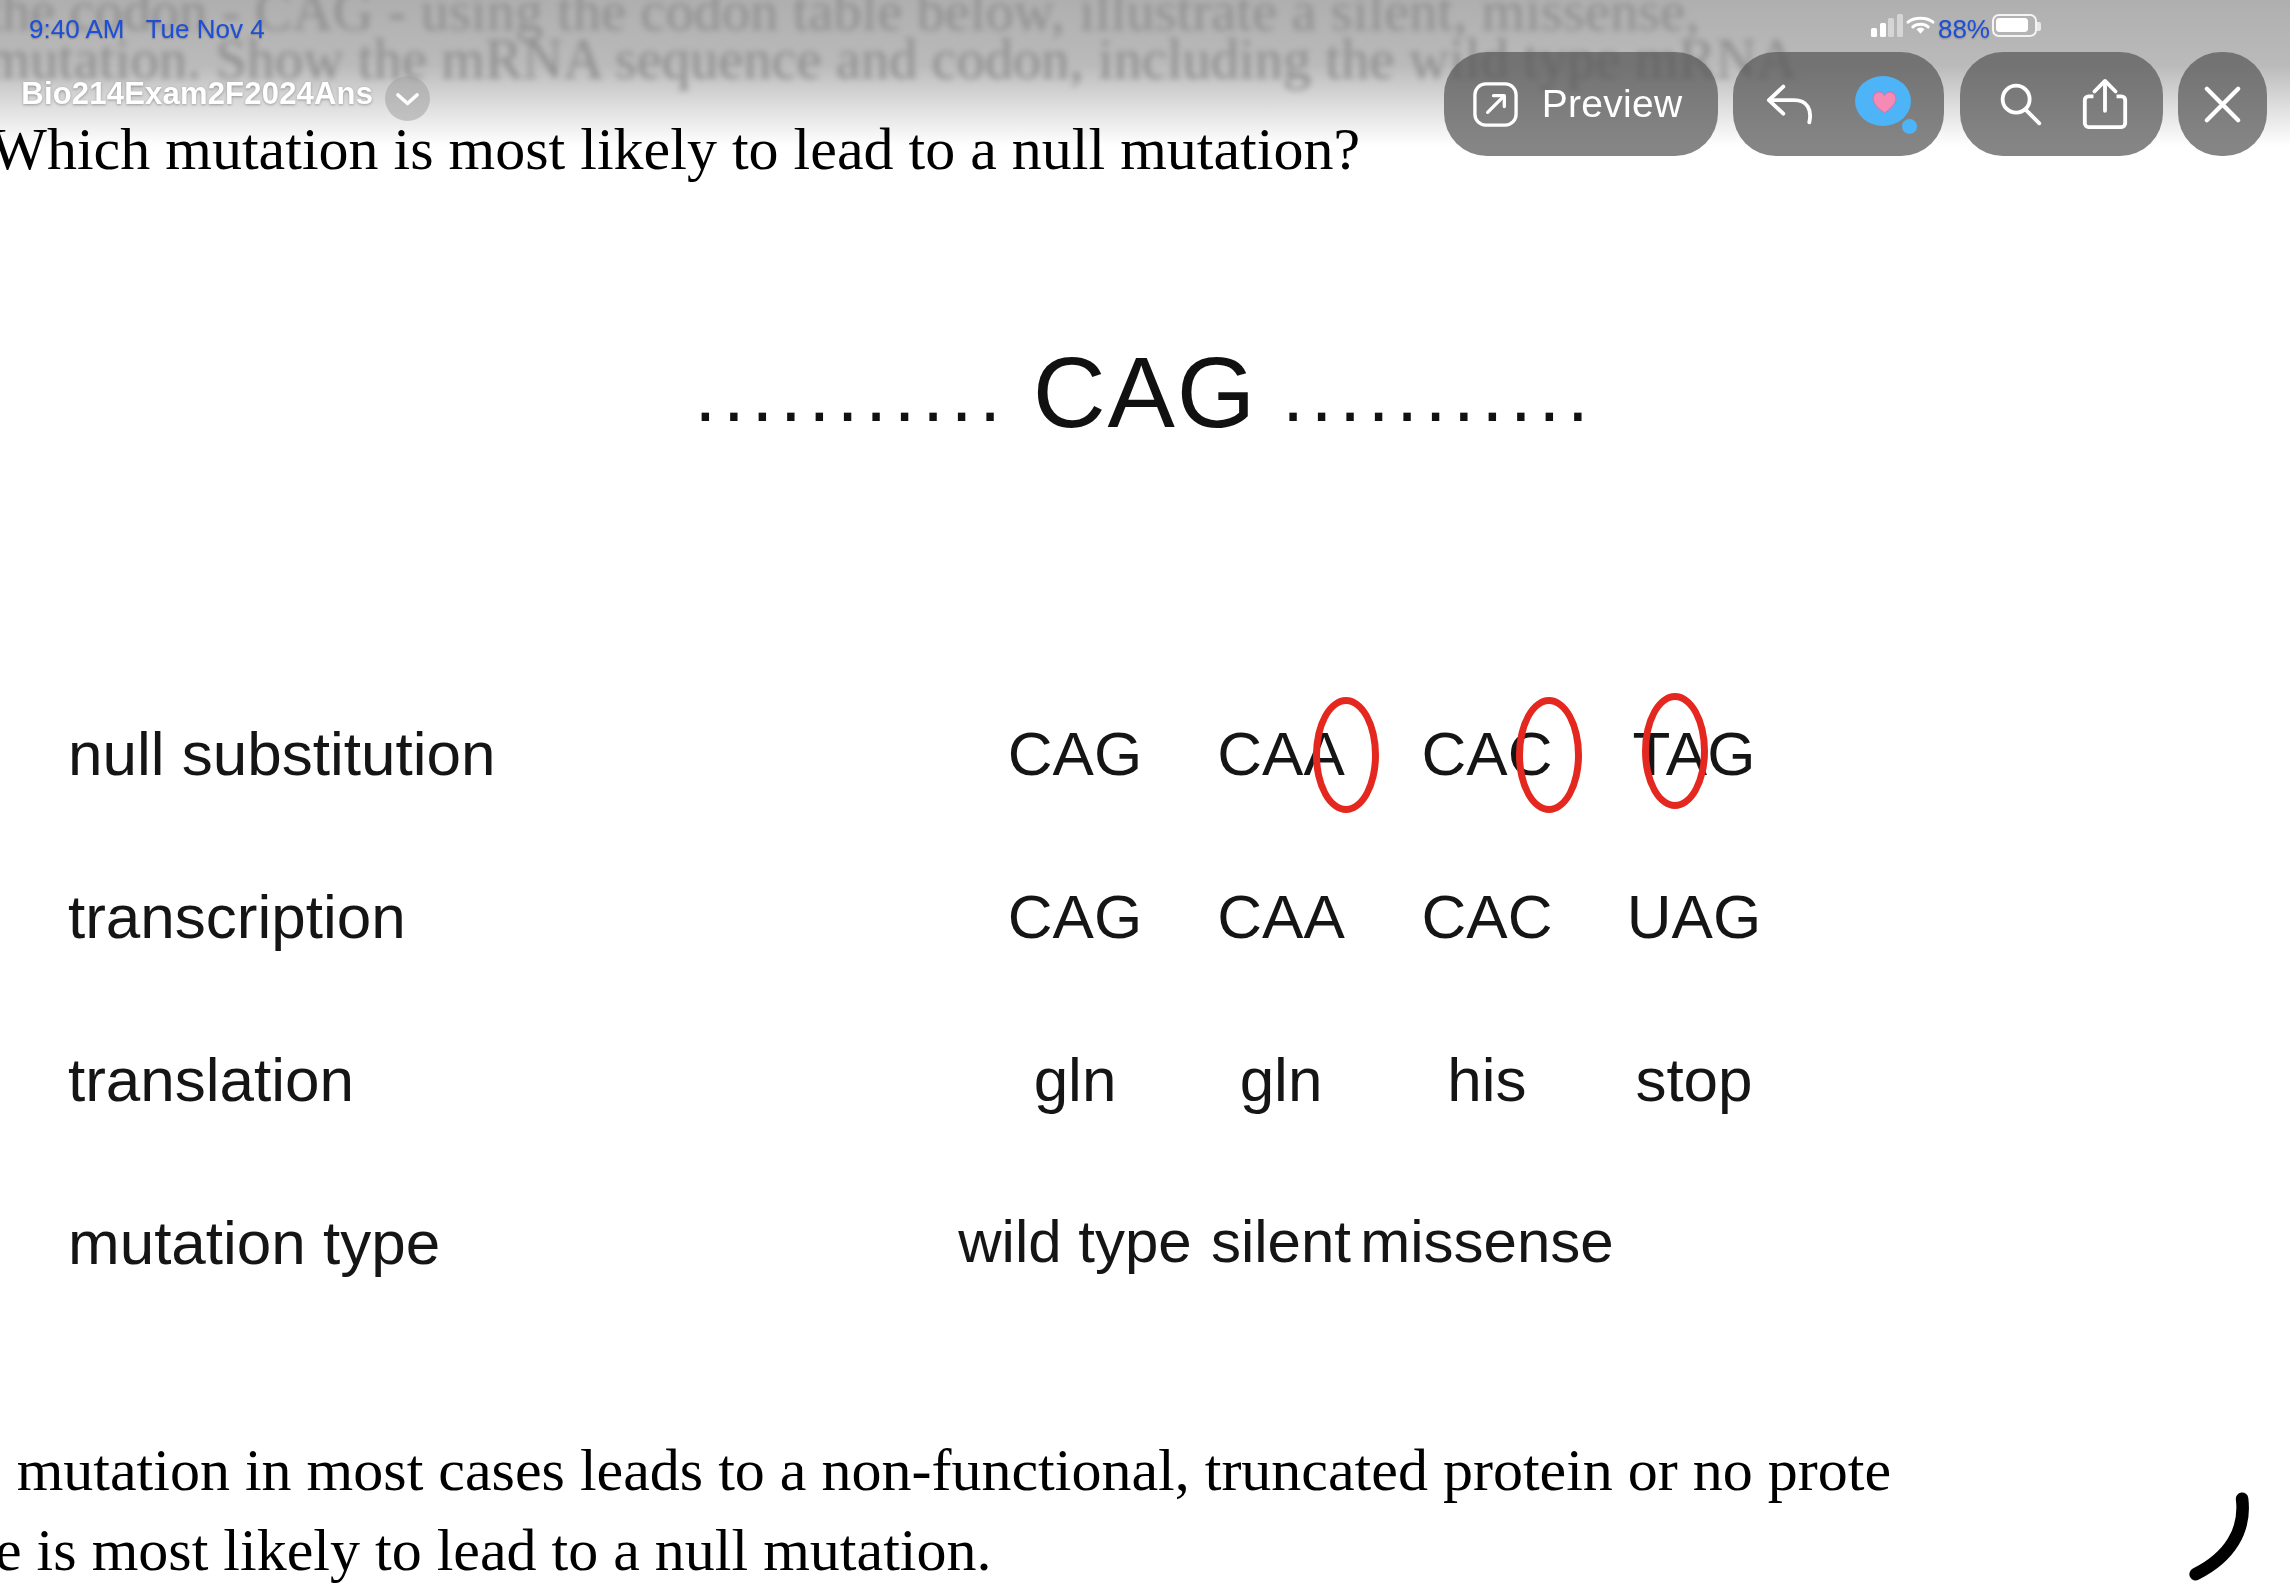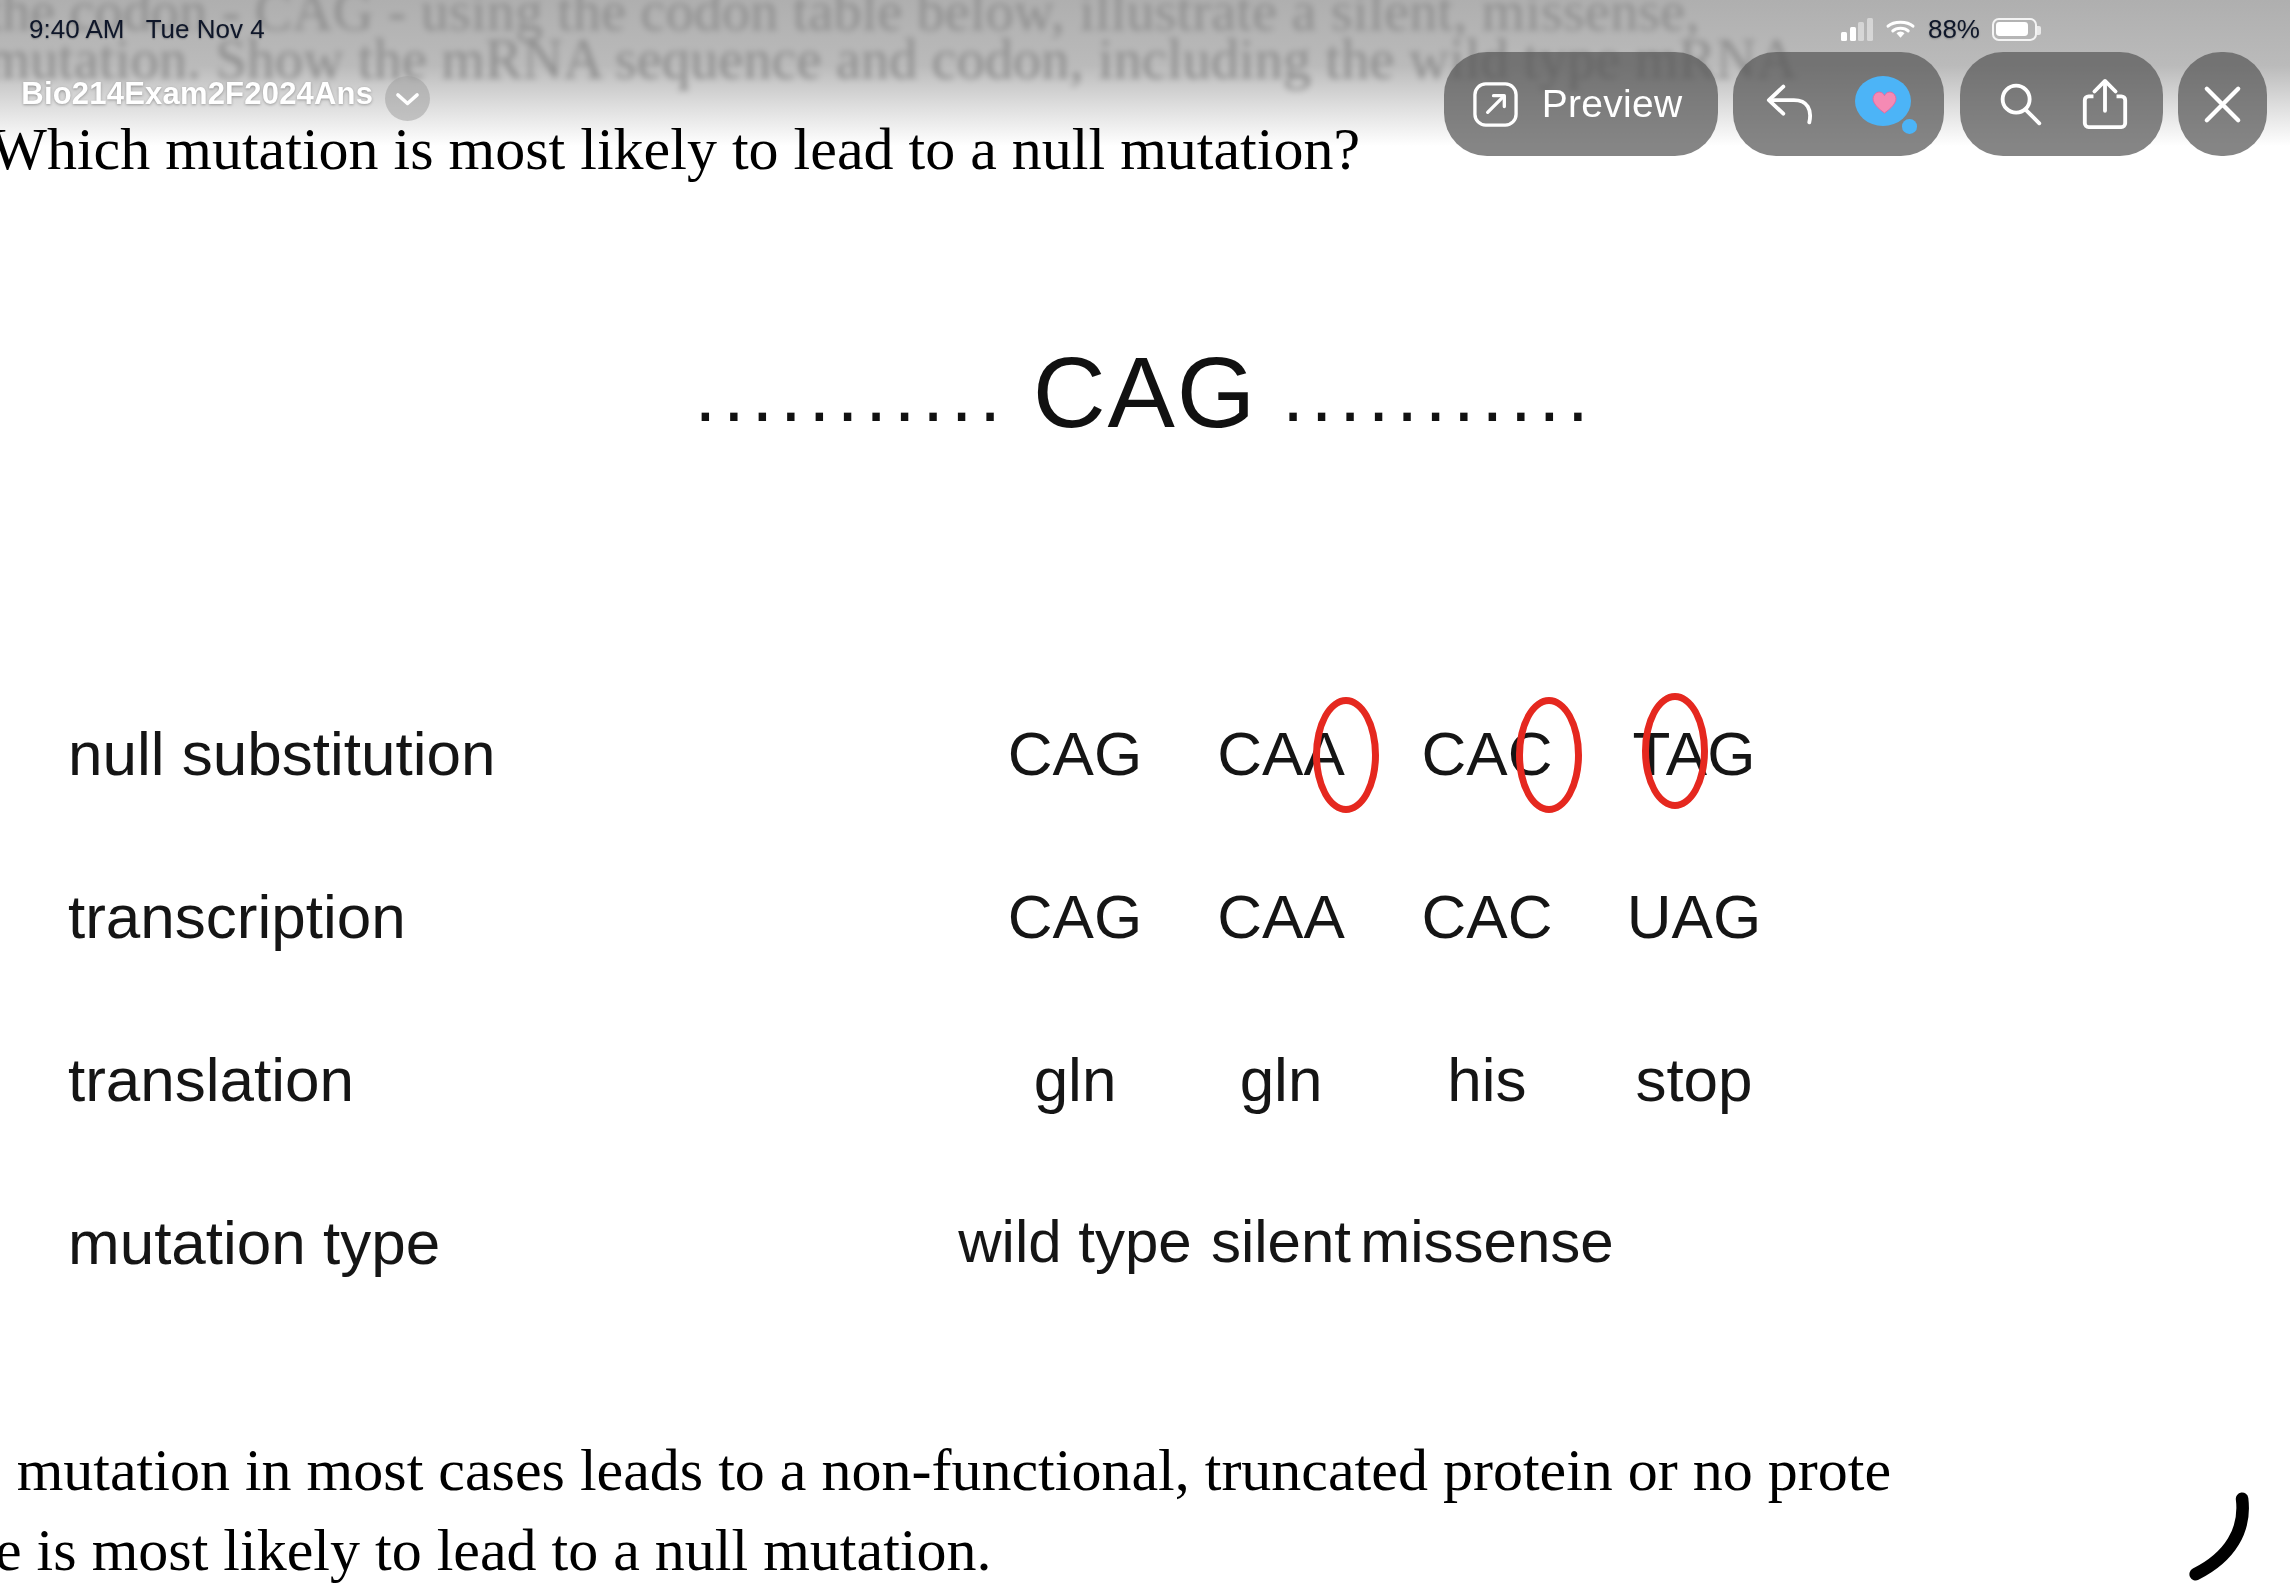--- a/index.html
+++ b/index.html
@@ -112,28 +112,28 @@
 
   #hand-mark{
     position:absolute;right:17.5px;top:1483px;
     width:116px;height:109px;
   }
 
   
   #status-bar{
     position:absolute;left:0;top:0;width:2066px;height:58px;
     display:flex;align-items:center;
-    color:#0f172a;
+    color:#1d4ed8;
     font-size:25px;
     z-index:40;
     padding:0 29px;
     box-sizing:border-box;
   }
   #status-left{display:flex;align-items:center;gap:21.3px;}
-  #status-right{margin-left:auto;display:flex;align-items:center;gap:12px;}
+  #status-right{margin-left:auto;display:flex;align-items:flex-start;gap:2px;}
   #status-bar .sb-text{
     font-size:26px;font-weight:400;
     text-shadow:0 1px 1.9px rgba(0,0,0,.25);
   }
   .signal-bars{display:flex;align-items:flex-end;gap:2.9px;height:23px;}
   .signal-bars i{display:block;width:5.8px;background:#fff;border-radius:1.5px;}
   .signal-bars i:nth-child(1){height:8.7px;}
   .signal-bars i:nth-child(2){height:13.6px;}
   .signal-bars i:nth-child(3){height:18.4px;opacity:.45;}
   .signal-bars i:nth-child(4){height:23px;opacity:.45;}

